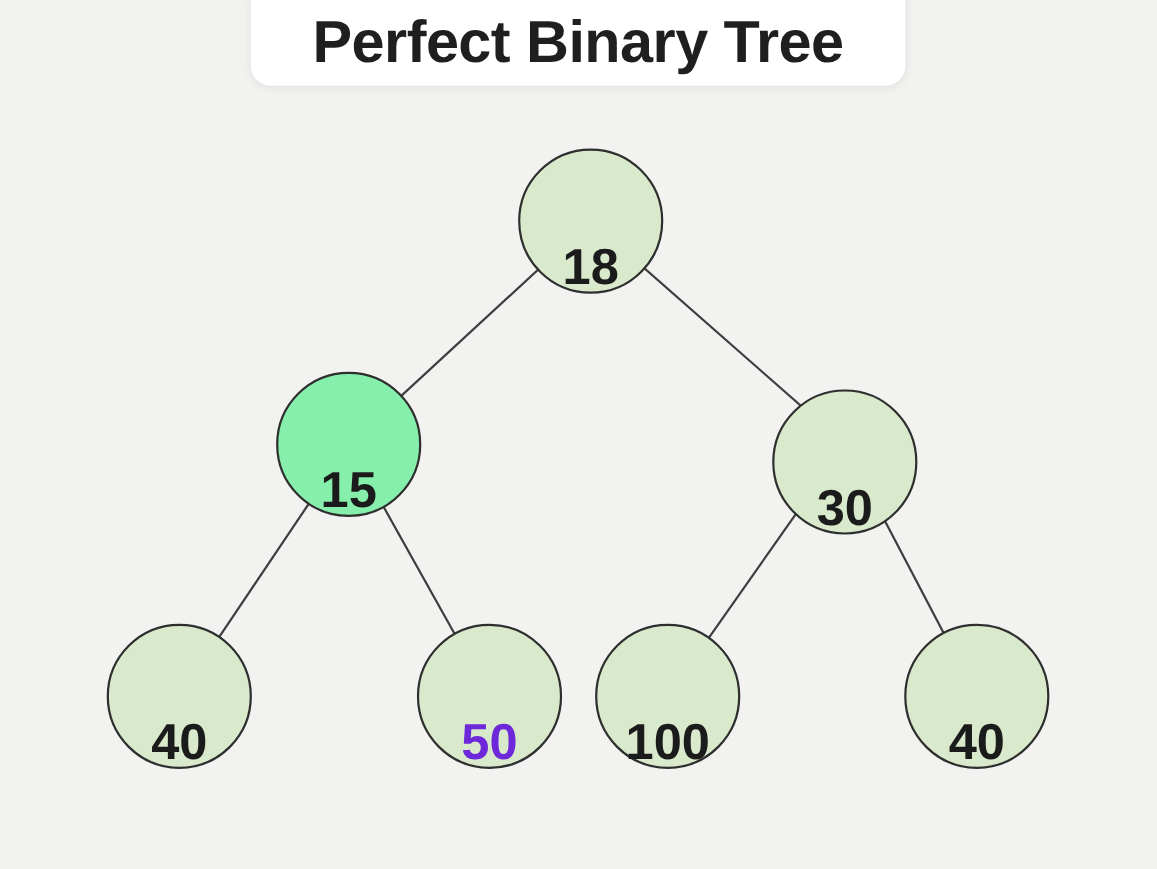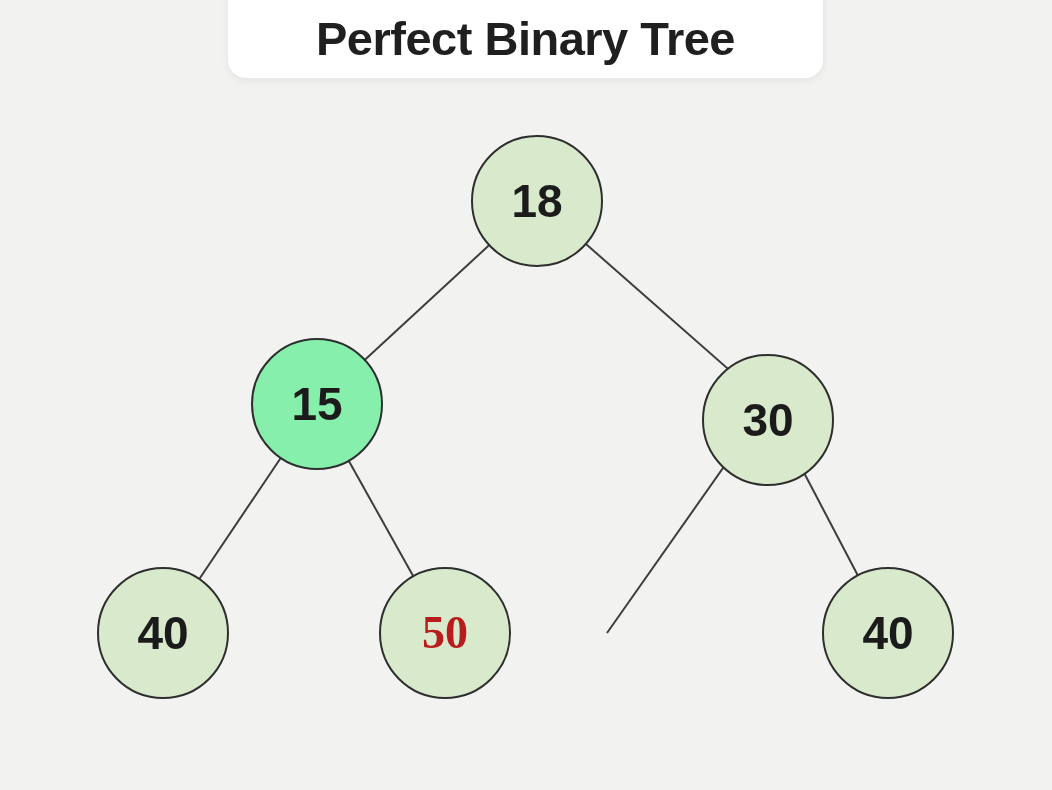--- a/index.html
+++ b/index.html
@@ -23,21 +23,21 @@
     background: #ffffff;
     border-radius: 18px;
     box-shadow: 0 2px 8px rgba(0,0,0,0.07);
     display: flex;
     align-items: center;
     justify-content: center;
     box-sizing: border-box;
     padding-top: 18px;
   }
   .title-text {
-    font-size: 47px;
+    font-size: 54px;
     font-weight: 700;
     color: #1f1f1f;
     letter-spacing: -0.5px;
     white-space: nowrap;
   }
   .edges-layer {
     position: absolute;
     left: 0;
     top: 0;
     width: 1052px;
@@ -47,21 +47,21 @@
     position: absolute;
     left: 0;
     top: 0;
     width: 1052px;
     height: 790px;
   }
   .tree-node {
     position: absolute;
     border-radius: 50%;
     display: flex;
-    align-items: center;
+    align-items: flex-end;
     justify-content: center;
     box-sizing: border-box;
   }
   .node-value {
     font-size: 46px;
     font-weight: 700;
     line-height: 1;
   }
 </style>
 </head>
@@ -83,21 +83,24 @@
       <div class="tree-node" style="left: 251px; top: 338px; width: 132px; height: 132px; background: #86efac; border: 2.5px solid rgb(46, 46, 46);">
         <span class="node-value" style="color: rgb(27, 27, 27);">15</span>
       </div>
       <div class="tree-node" style="left: 702px; top: 354px; width: 132px; height: 132px; background: rgb(216, 233, 204); border: 2.5px solid rgb(46, 46, 46);">
         <span class="node-value" style="color: rgb(27, 27, 27);">30</span>
       </div>
       <div class="tree-node" style="left: 97px; top: 567px; width: 132px; height: 132px; background: rgb(216, 233, 204); border: 2.5px solid rgb(46, 46, 46);">
         <span class="node-value" style="color: rgb(27, 27, 27);">40</span>
       </div>
       <div class="tree-node" style="left: 379px; top: 567px; width: 132px; height: 132px; background: rgb(216, 233, 204); border: 2.5px solid rgb(46, 46, 46);">
-        <span class="node-value" style="color: #b91c1c; font-family: Liberation Serif, serif;">50</span>
+        <span class="node-value" style="color: #6d28d9;">50</span>
+      </div>
+      <div class="tree-node" style="left: 541px; top: 567px; width: 132px; height: 132px; background: rgb(216, 233, 204); border: 2.5px solid rgb(46, 46, 46);">
+        <span class="node-value" style="color: rgb(27, 27, 27);">100</span>
       </div>
       <div class="tree-node" style="left: 822px; top: 567px; width: 132px; height: 132px; background: rgb(216, 233, 204); border: 2.5px solid rgb(46, 46, 46);">
         <span class="node-value" style="color: rgb(27, 27, 27);">40</span>
       </div>
     </div>
   <div class="title-box">
     <span class="title-text">Perfect Binary Tree</span>
   </div>
 </div>
 

